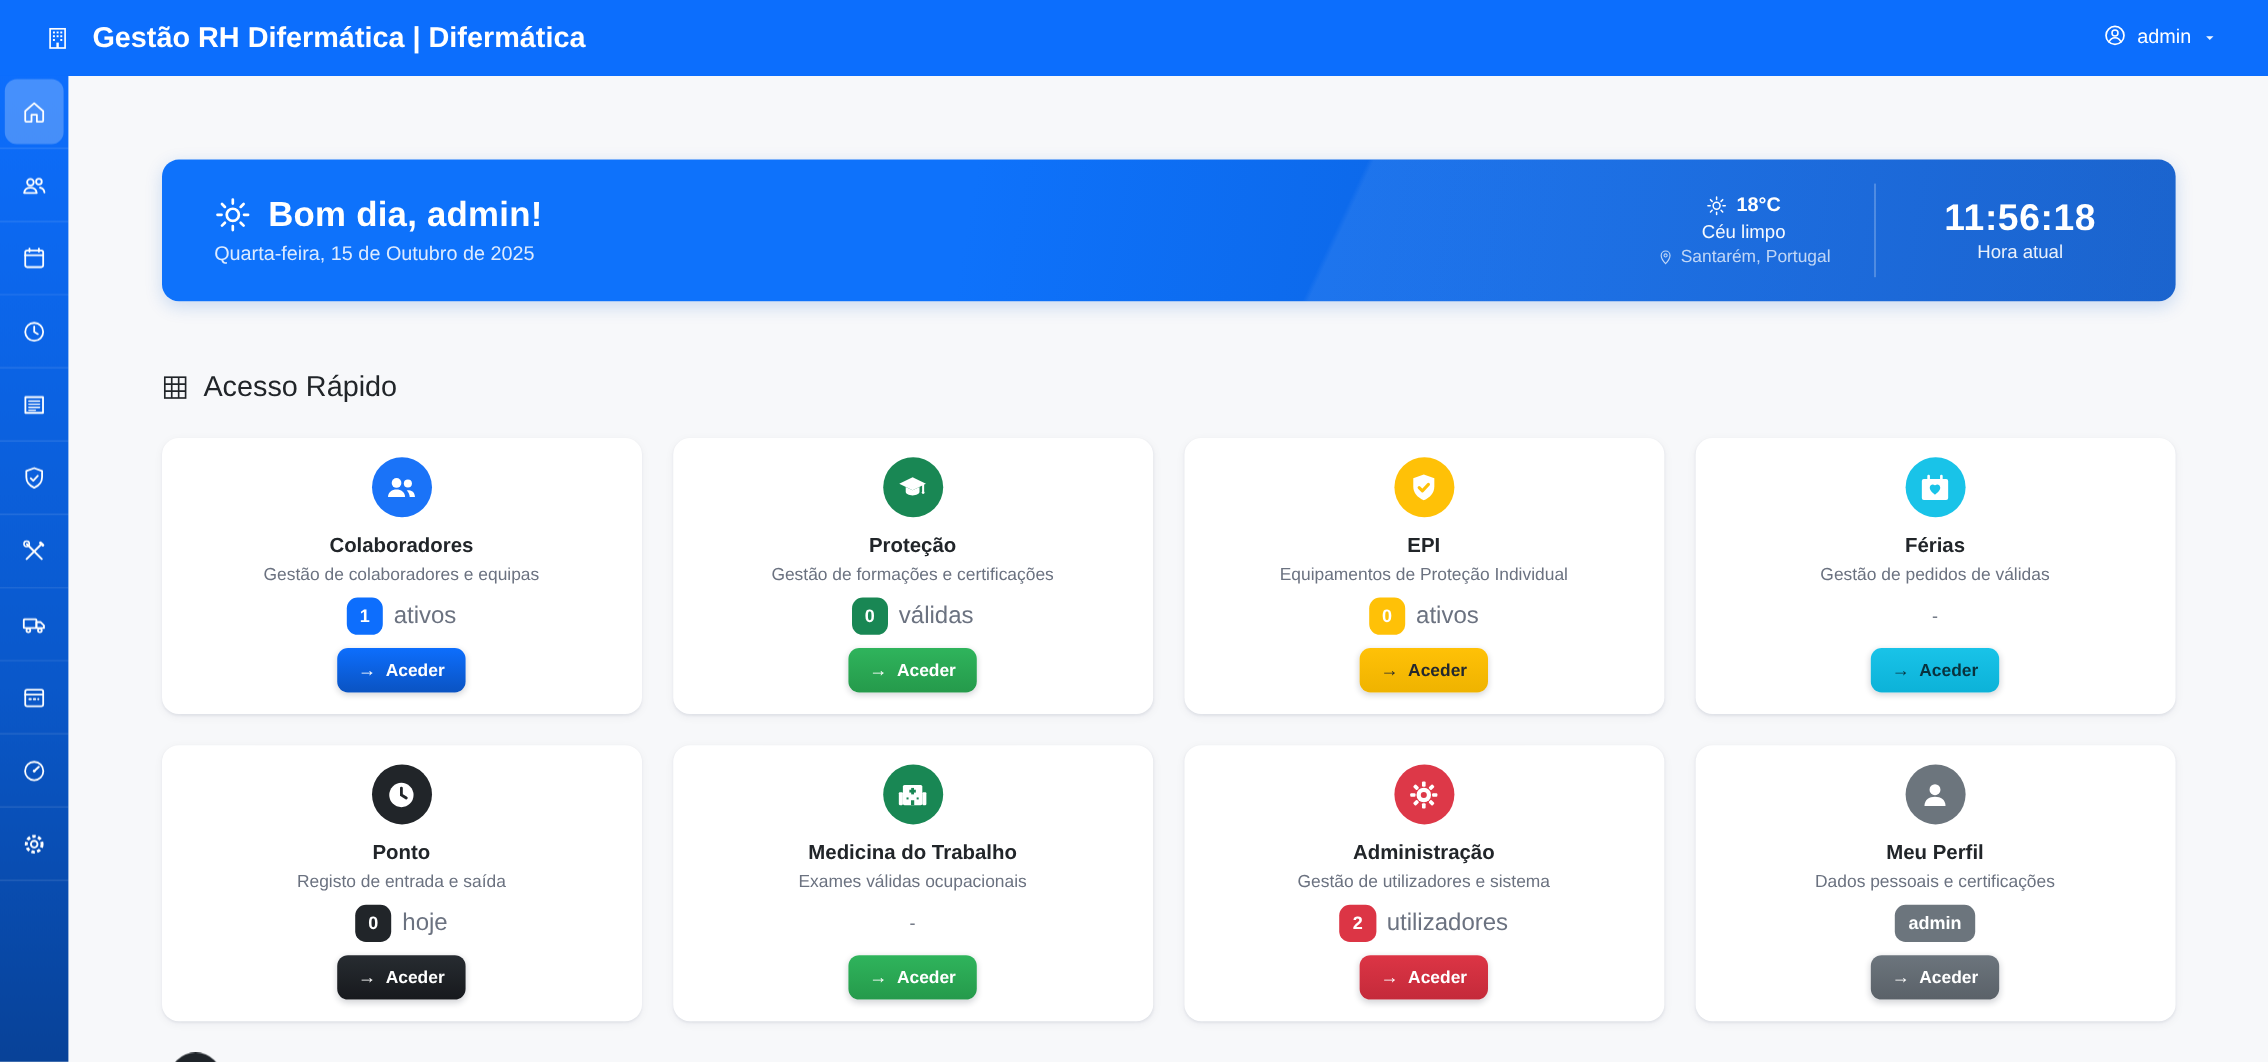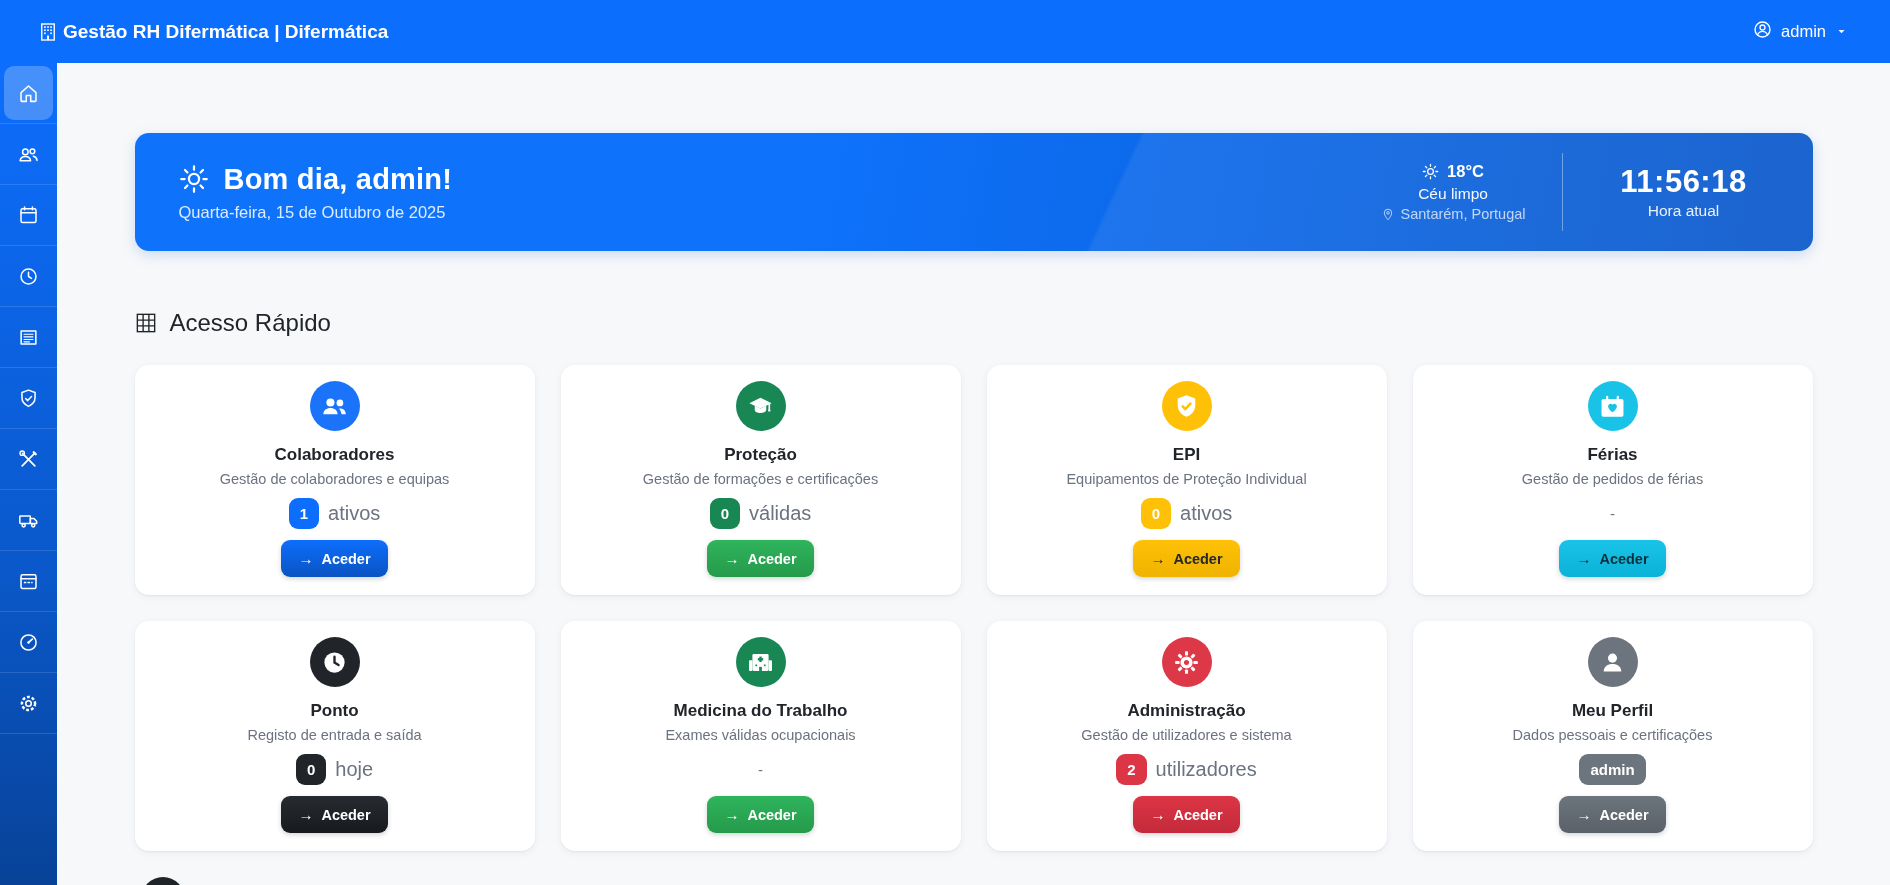--- a/index.html
+++ b/index.html
@@ -2,21 +2,21 @@
 <html><head>
 <meta charset="utf-8">
 <style>
   html,body{margin:0;padding:0;width:1890px;height:885px;overflow:hidden;
     font-family:"Liberation Sans",sans-serif;background:#f7f8fa;}
   *{box-sizing:border-box;}
 
   
   .navbar{position:fixed;top:0;left:0;width:1890px;height:63px;z-index:20;
     display:flex;align-items:center;justify-content:space-between;padding:0 42px 0 38px;color:#fff;}
-  .nav-brand{display:flex;align-items:center;gap:5px;font-size:19px;font-weight:700;cursor:pointer;}
+  .nav-brand{display:flex;align-items:center;gap:19px;font-size:24px;font-weight:700;cursor:pointer;}
   .nav-brand-icon{display:flex;}
   .nav-user{display:flex;align-items:center;gap:9px;font-size:16.5px;font-weight:500;cursor:pointer;}
   .nav-caret{display:flex;opacity:.95;}
 
   
   .sidebar{position:fixed;top:63px;left:0;width:57px;height:822px;z-index:15;}
   .side-item{position:relative;height:61px;display:flex;align-items:center;justify-content:center;
     color:#fff;cursor:pointer;border-bottom:1px solid rgba(255,255,255,.13);}
   .side-item.active::before{content:'';position:absolute;inset:3px 4px;border-radius:10px;}
   .side-item span{position:relative;display:flex;}
@@ -341,21 +341,21 @@
             <span style="display: flex;">
               <svg viewBox="0 0 16 16" width="27" height="27" xmlns="http://www.w3.org/2000/svg">
                 <path d="M2.5 3.6h11a1 1 0 0 1 1 1v8.4a1 1 0 0 1-1 1h-11a1 1 0 0 1-1-1V4.6a1 1 0 0 1 1-1z" fill="currentColor"></path>
                 <rect x="4.2" y="1.6" width="1.3" height="2.6" rx=".6" fill="currentColor"></rect>
                 <rect x="10.5" y="1.6" width="1.3" height="2.6" rx=".6" fill="currentColor"></rect>
                 <path d="M8 11.4S5.4 9.7 5.4 8c0-1 .8-1.6 1.5-1.6.6 0 1.1.5 1.1.5s.5-.5 1.1-.5c.7 0 1.5.6 1.5 1.6 0 1.7-2.6 3.4-2.6 3.4z" fill="var(--cbg)"></path>
               </svg>
             </span>
           </div>
           <div class="qa-title">Férias</div>
-          <div class="qa-sub">Gestão de pedidos de férias</div>
+          <div class="qa-sub">Gestão de pedidos de válidas</div>
           <div class="qa-stat">
             <span class="qa-dash">-</span>
           </div>
           <button class="qa-btn" style="background: linear-gradient(rgb(25, 195, 232), rgb(12, 178, 216)); color: rgb(9, 50, 61);">
             <span class="qa-arrow">→</span>
             <span>Aceder</span>
           </button>
         </div>
         <div class="qa-card">
           <div class="qa-circle" style="background: rgb(33, 37, 41); --cbg: #212529;">

